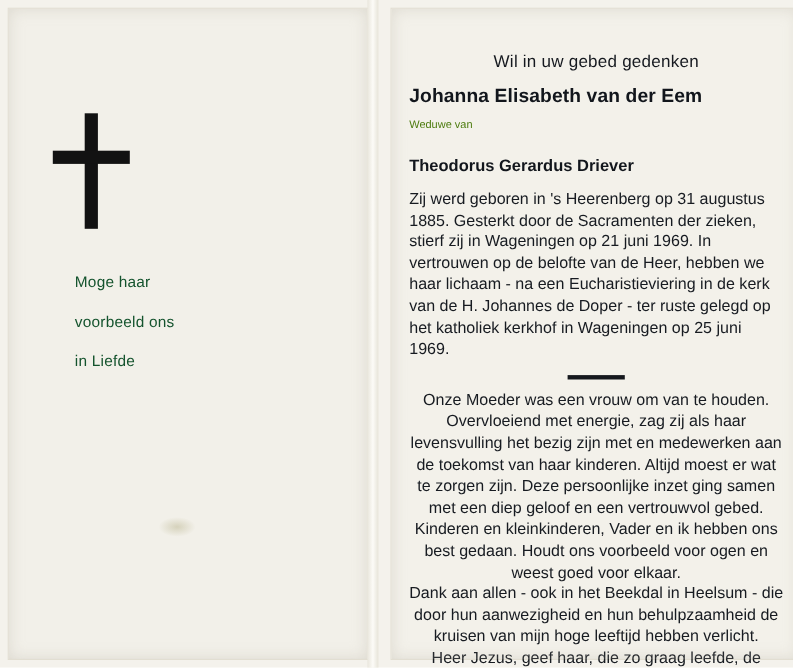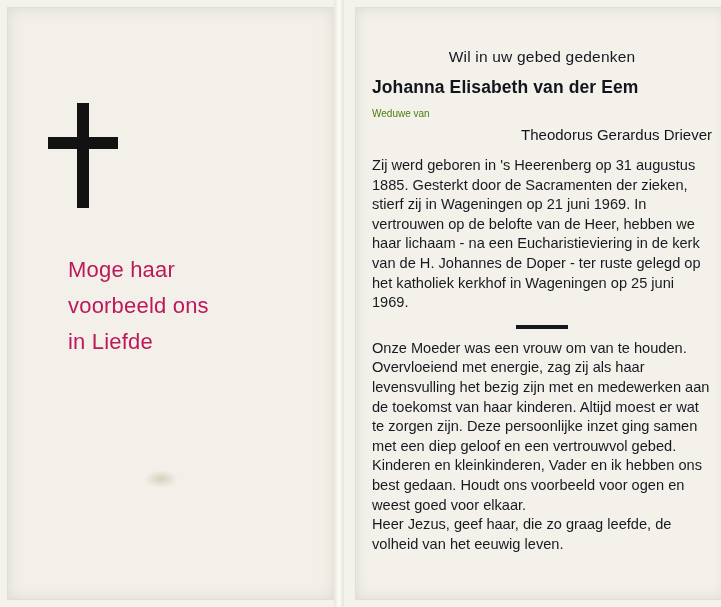--- a/index.html
+++ b/index.html
@@ -75,25 +75,25 @@
     position: absolute;
     left: 0;
     top: 34px;
     width: 70px;
     height: 12px;
     background: #121212;
   }
   .left-verse {
     position: absolute;
     left: 60px;
-    top: 244px;
+    top: 230px;
     width: 240px;
-    font-size: 22px;
+    font-size: 14px;
     line-height: 36px;
-    color: #be185d;
+    color: #14532d;
     letter-spacing: 0.2px;
   }
   .left-verse div { white-space: nowrap; }
   .smudge {
     position: absolute;
     left: 136px;
     top: 462px;
     width: 34px;
     height: 18px;
     background: radial-gradient(ellipse at center, rgba(190,185,150,0.55), rgba(190,185,150,0.0) 70%);
@@ -120,44 +120,44 @@
     color: #12161c;
     margin-top: 11px;
     letter-spacing: 0.1px;
   }
   .r-weduwe {
     font-size: 10px;
     color: #4d7c0f;
     margin-top: 10px;
   }
   .r-spouse {
-    text-align: right;
+    text-align: left;
     font-size: 15px;
-    font-weight: normal;
+    font-weight: bold;
     color: #12161c;
-    margin-top: 7px;
+    margin-top: 23px;
   }
   .body-text {
     font-size: 14.6px;
     line-height: 19.6px;
     color: #171b21;
     text-align: left;
     margin-top: 13px;
   }
   .body-text p {
     margin: 0;
   }
   .divider {
     width: 52px;
     height: 4px;
     background: #15181d;
     margin: 12px auto 10px auto;
   }
   .block2 { margin-top: 0; }
-  .block2 p { margin: 0; }
+  .block2 p { margin: 0; text-align: center; }
 </style>
 </head>
 <body>
 
 <div id="card">
 
   <div class="page left">
     <div class="cross">
       <div class="v"></div>
       <div class="h"></div>
@@ -181,18 +181,19 @@
 
       <div class="body-text">
         <p>Zij werd geboren in 's Heerenberg op 31 augustus 1885. Gesterkt door de Sacramenten der zieken, stierf zij in Wageningen op 21 juni 1969. In vertrouwen op de belofte van de Heer, hebben we haar lichaam - na een Eucharistieviering in de kerk van de H. Johannes de Doper - ter ruste gelegd op het katholiek kerkhof in Wageningen op 25 juni 1969.</p>
       </div>
 
       <div class="divider"></div>
 
       <div class="body-text block2">
         <p>Onze Moeder was een vrouw om van te houden. Overvloeiend met energie, zag zij als haar levensvulling het bezig zijn met en medewerken aan de toekomst van haar kinderen. Altijd moest er wat te zorgen zijn. Deze persoonlijke inzet ging samen met een diep geloof en een vertrouwvol gebed.</p>
         <p>Kinderen en kleinkinderen, Vader en ik hebben ons best gedaan. Houdt ons voorbeeld voor ogen en weest goed voor elkaar.</p>
+        <p>Dank aan allen - ook in het Beekdal in Heelsum - die door hun aanwezigheid en hun behulpzaamheid de kruisen van mijn hoge leeftijd hebben verlicht.</p>
         <p>Heer Jezus, geef haar, die zo graag leefde, de volheid van het eeuwig leven.</p>
       </div>
     </div>
   </div>
 
 </div>
 
 </body></html>

